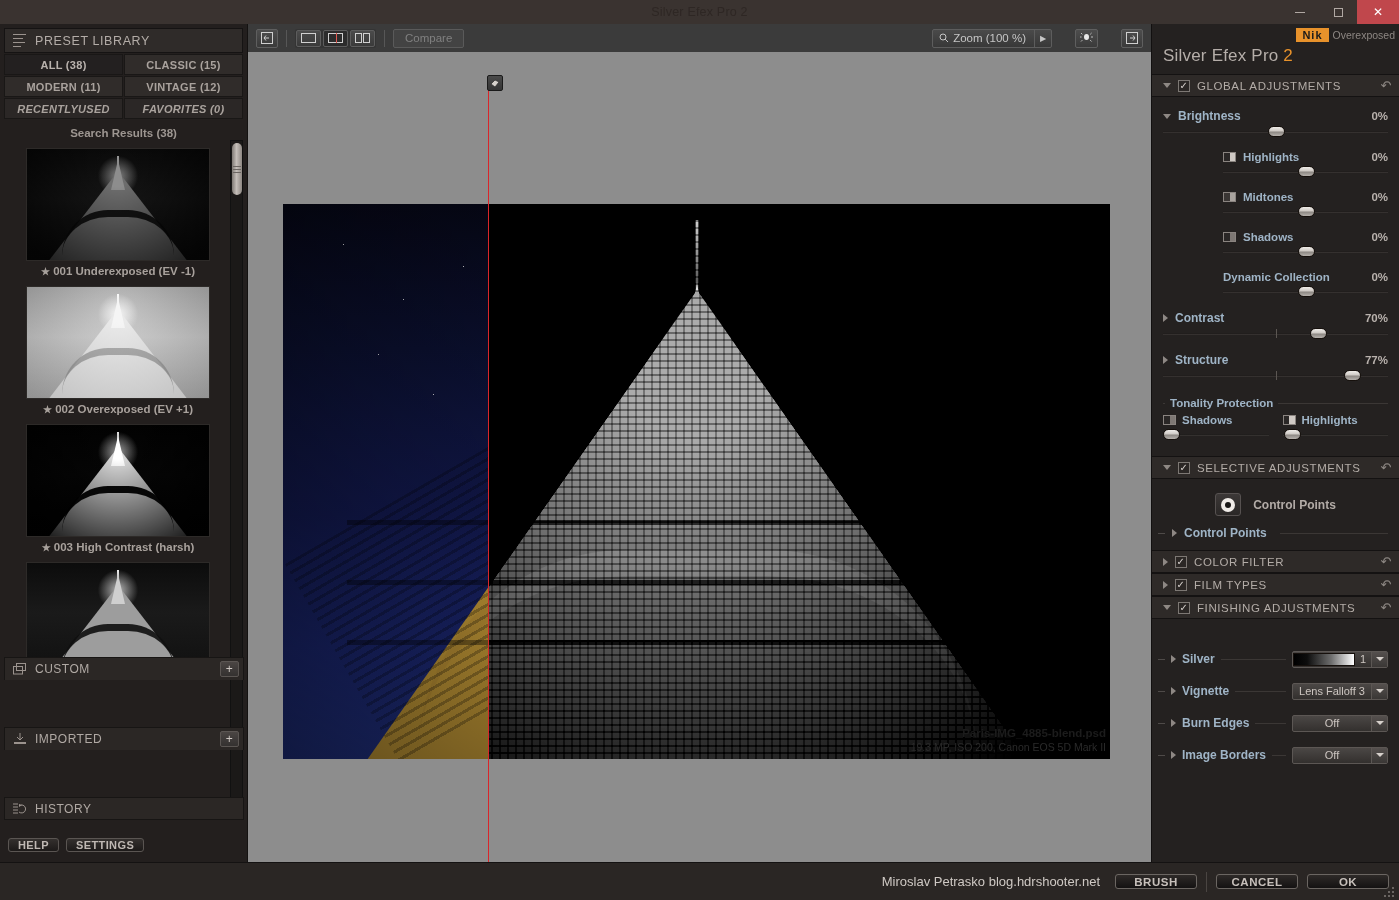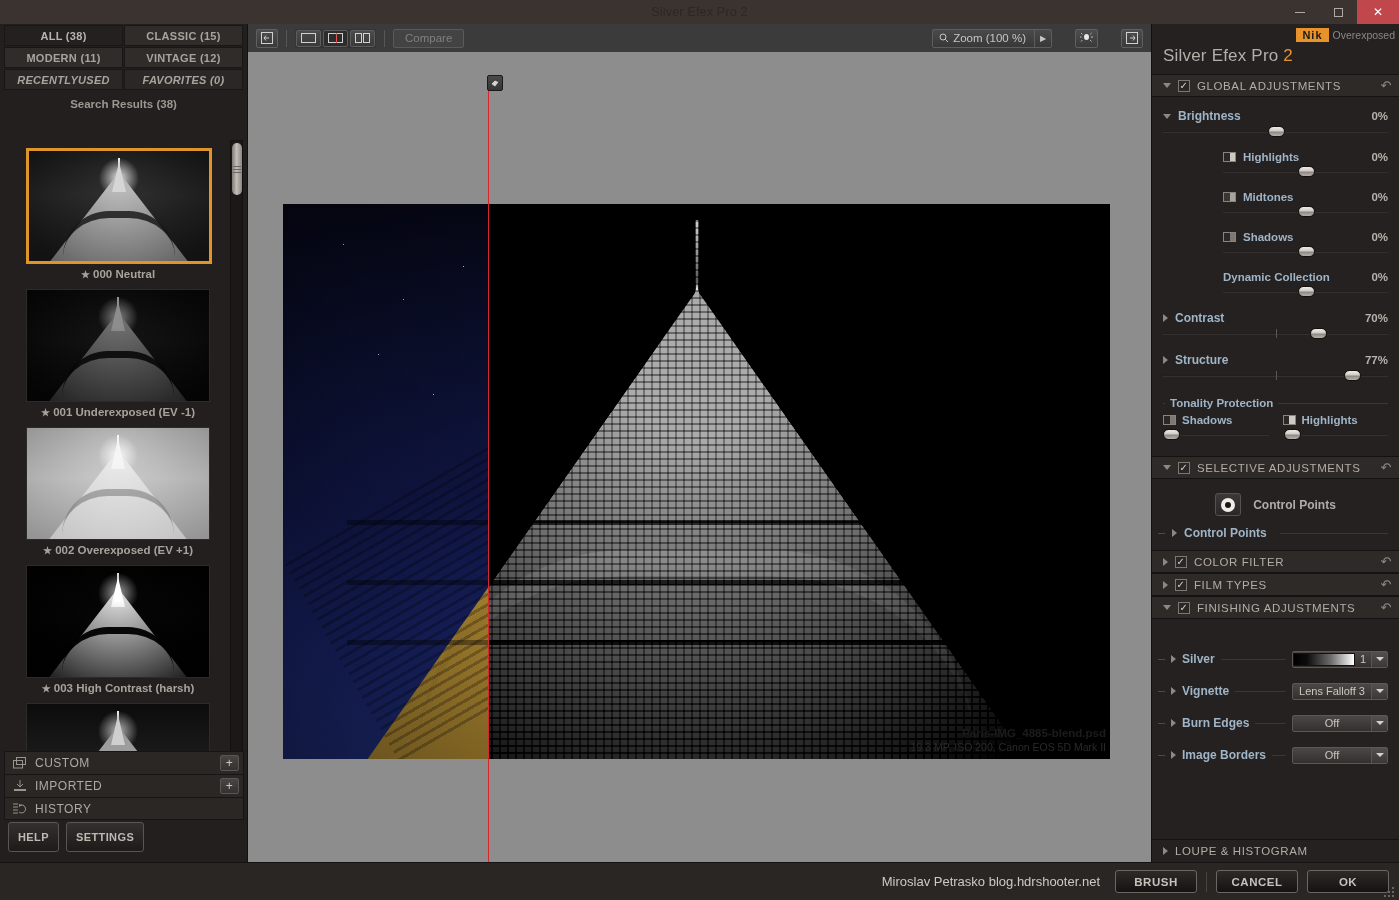--- a/index.html
+++ b/index.html
@@ -107,32 +107,32 @@
     width: 112px; height: 46px;
     border-top: 7px solid rgba(200,200,200,.55);
     border-radius: 60px 60px 0 0;
   }
 
   
   .lp-sections { position: absolute; left: 4px; bottom: 42px; width: 240px; }
   .lp-sec {
     height: 23px; background: #2b2725; border: 1px solid #171514; border-bottom: none;
     display: flex; align-items: center; padding: 0 4px 0 8px; gap: 8px;
-    color: #b0a9a4; font-size: 12px; letter-spacing: .5px;
+    color: #b0a9a4; font-size: 12px; letter-spacing: .5px; margin-top: 47px;
   }
   .lp-sec:last-child { border-bottom: 1px solid #171514; }
   .lp-sec .sec-icon { width: 14px; height: 12px; position: relative; }
   .plusbtn {
     margin-left: auto; width: 19px; height: 16px;
     background: linear-gradient(#4a4543,#343130); border: 1px solid #5b5653;
     border-radius: 2px; color: #cfc8c3; font-size: 12px; line-height: 14px; text-align: center;
   }
   .lp-footer { position: absolute; left: 8px; bottom: 10px; display: flex; gap: 7px; }
   .fbtn {
-    height: 30px; padding: 0 9px; border-radius: 3px;
+    height: 14px; padding: 0 9px; border-radius: 3px;
     background: linear-gradient(#34302e,#1d1a19); border: 1px solid #5a5552;
     color: #bfb8b3; font-size: 11px; font-weight: bold; letter-spacing: .4px;
     display: flex; align-items: center; justify-content: center;
   }
 
   
   #lp-scrollbar {
     position: absolute; left: 230px; top: 116px; width: 13px; height: 672px;
     background: #1b1918; border: 1px solid #111;
   }
@@ -394,21 +394,21 @@
   }
 
   
   #bottombar {
     position: absolute; left: 0; bottom: 0; width: 1399px; height: 38px;
     background: #2a2624; border-top: 1px solid #141212;
     display: flex; align-items: center; justify-content: flex-end; padding-right: 10px; gap: 9px;
   }
   #credit { color: #cfc9c4; font-size: 13px; margin-right: 6px; }
   .bb-btn {
-    height: 23px; min-width: 82px; padding: 0 14px; border-radius: 3px;
+    height: 15px; min-width: 82px; padding: 0 14px; border-radius: 3px;
     background: linear-gradient(#2e2a28,#141212); border: 1px solid #6b6662;
     color: #c7c0bb; font-size: 11.5px; font-weight: bold; letter-spacing: .5px;
     display: flex; align-items: center; justify-content: center;
   }
   .bb-sep { width: 1px; height: 20px; background: #4a4542; }
   .grip-corner {
     position: absolute; right: 3px; bottom: 3px; width: 12px; height: 12px;
   }
   .grip-corner i { position:absolute; width:2px;height:2px;background:#6a6562; }
 </style>
@@ -425,51 +425,43 @@
         </div>
       <div class="winbtn">
           <span class="sq"></span>
         </div>
       <div class="winbtn close">✕</div>
     </div>
   </div>
 
   <div id="leftpanel">
 
+    <div class="lp-header">
+      <span class="hamburger">
+          <i></i>
+          <i></i>
+          <i></i>
+          <i></i>
+        </span>
+      <span>PRESET LIBRARY</span>
+    </div>
 
     <div class="cat-grid">
       <div class="cat-btn active">ALL (38)</div>
       <div class="cat-btn">CLASSIC (15)</div>
       <div class="cat-btn">MODERN (11)</div>
       <div class="cat-btn">VINTAGE (12)</div>
       <div class="cat-btn italic">RECENTLYUSED</div>
       <div class="cat-btn italic">FAVORITES (0)</div>
     </div>
 
     <div class="search-results">Search Results (38)</div>
 
     <div id="presetscroll">
 
-      <div class="preset selected">
-        <div class="thumbwrap">
-          <div class="eif">
-            <div class="sky" style="background:linear-gradient(to bottom,#1d1d1d,#2f2f2f 40%,#202020)"></div>
-            <div class="glow"></div>
-              <div class="beam"></div>
-            <div class="tower" style="border-bottom:96px solid #b9b9b9;bottom:-6%;"></div>
-            <div class="spire" style="position:absolute;left:50%;top:10%;transform:translateX(-50%);width:0;height:0;border-left:7px solid transparent;border-right:7px solid transparent;border-bottom:30px solid #d6d6d6;"></div>
-            <div class="arch" style="border-top-color:rgba(30,30,30,.85);"></div>
-            <div class="darkmask" style="position:absolute;inset:0;background:radial-gradient(ellipse at 50% 20%,rgba(0,0,0,0) 15%,rgba(0,0,0,.45) 85%)"></div>
-          </div>
-        </div>
-        <div class="label">
-          <span class="star">★</span>
-          <span>000 Neutral</span>
-        </div>
-      </div>
 
       <div class="preset">
         <div class="thumbwrap">
           <div class="eif">
             <div class="sky" style="background:linear-gradient(to bottom,#0a0a0a,#151515 45%,#0d0d0d)"></div>
             <div class="glow" style="opacity:.55"></div>
               <div class="beam" style="opacity:.6"></div>
             <div class="tower" style="border-bottom:96px solid #6d6d6d;bottom:-6%;"></div>
             <div class="spire" style="position:absolute;left:50%;top:10%;transform:translateX(-50%);width:0;height:0;border-left:7px solid transparent;border-right:7px solid transparent;border-bottom:30px solid #8d8d8d;"></div>
             <div class="arch" style="border-top-color:rgba(10,10,10,.9);"></div>
@@ -909,26 +901,20 @@
         <span class="rule"></span>
         <span class="dropdown">
           <span class="dv">Off</span>
           <span class="darr">
               <span></span>
             </span>
         </span>
       </div>
     </div>
 
-    <div class="rp-bottom-sec">
-      <div class="sec-head" style="background:#242120;border-bottom:none">
-        <span class="tri right"></span>
-        <span>LOUPE &amp; HISTOGRAM</span>
-      </div>
-    </div>
   </div>
 
   <div id="bottombar">
     <div id="credit">Miroslav Petrasko  blog.hdrshooter.net</div>
     <div class="bb-btn">BRUSH</div>
     <div class="bb-sep"></div>
     <div class="bb-btn">CANCEL</div>
     <div class="bb-btn">OK</div>
     <div class="grip-corner">
       <i style="left:8px;top:2px"></i>

